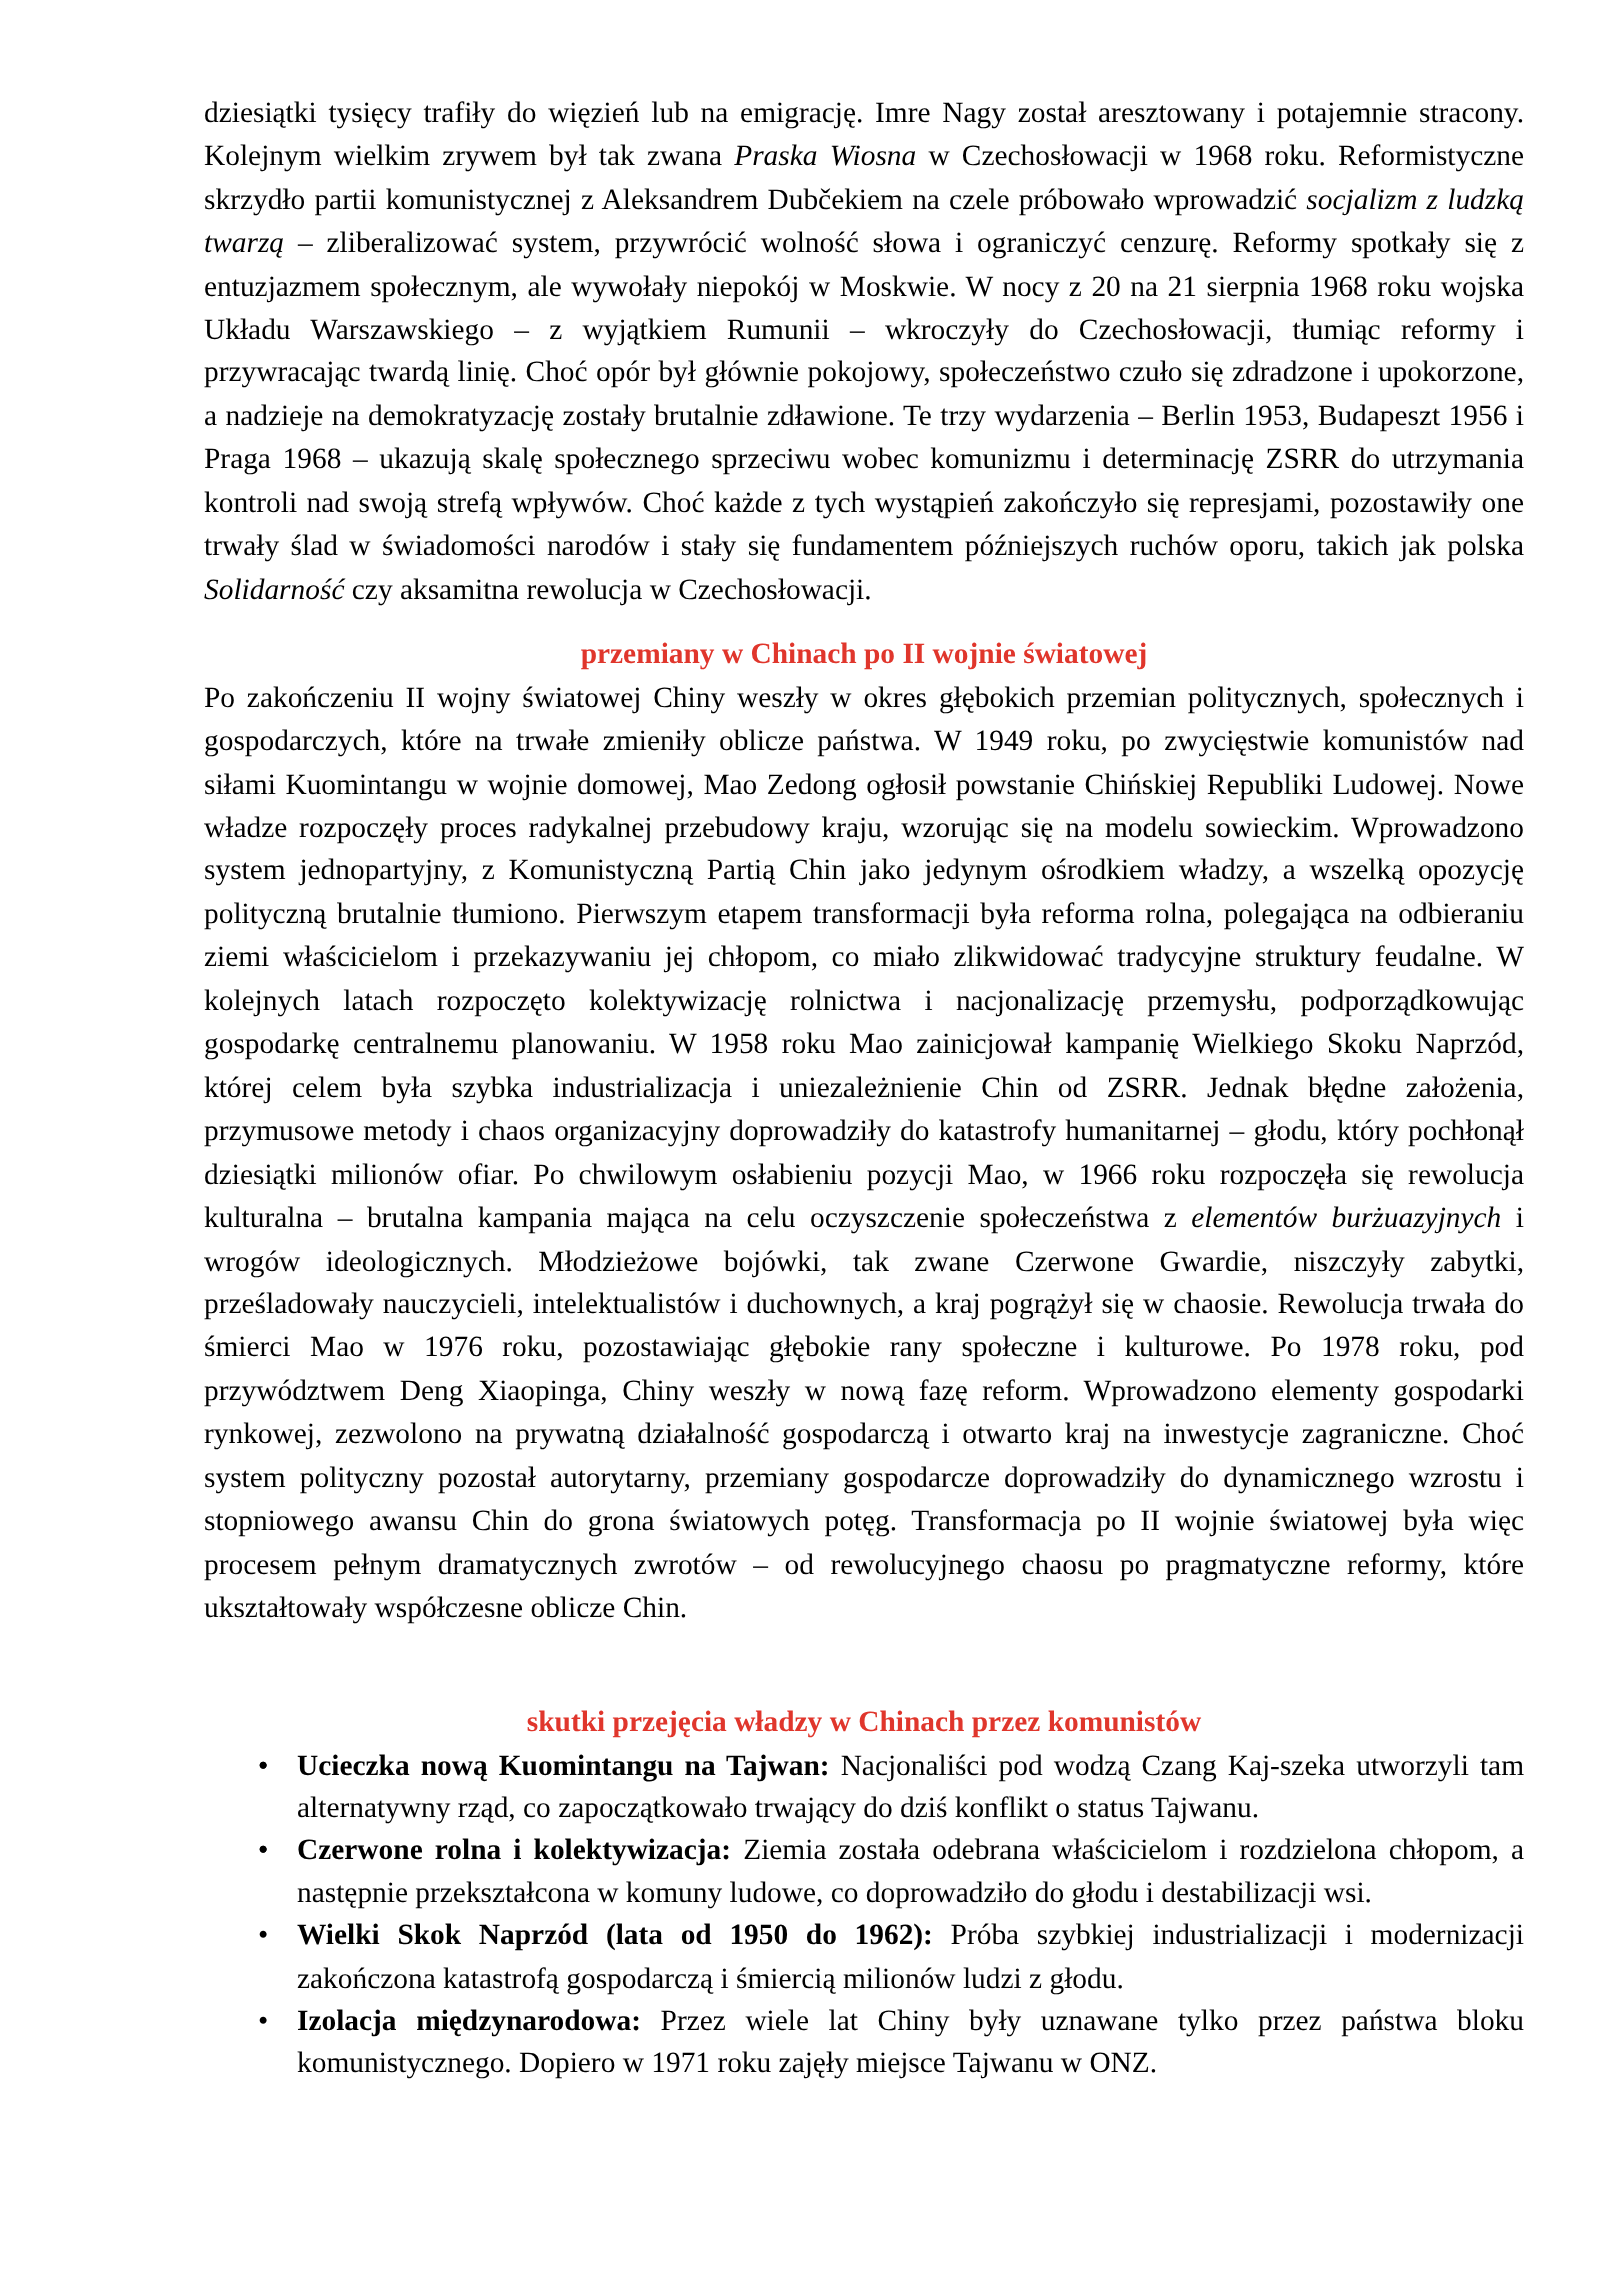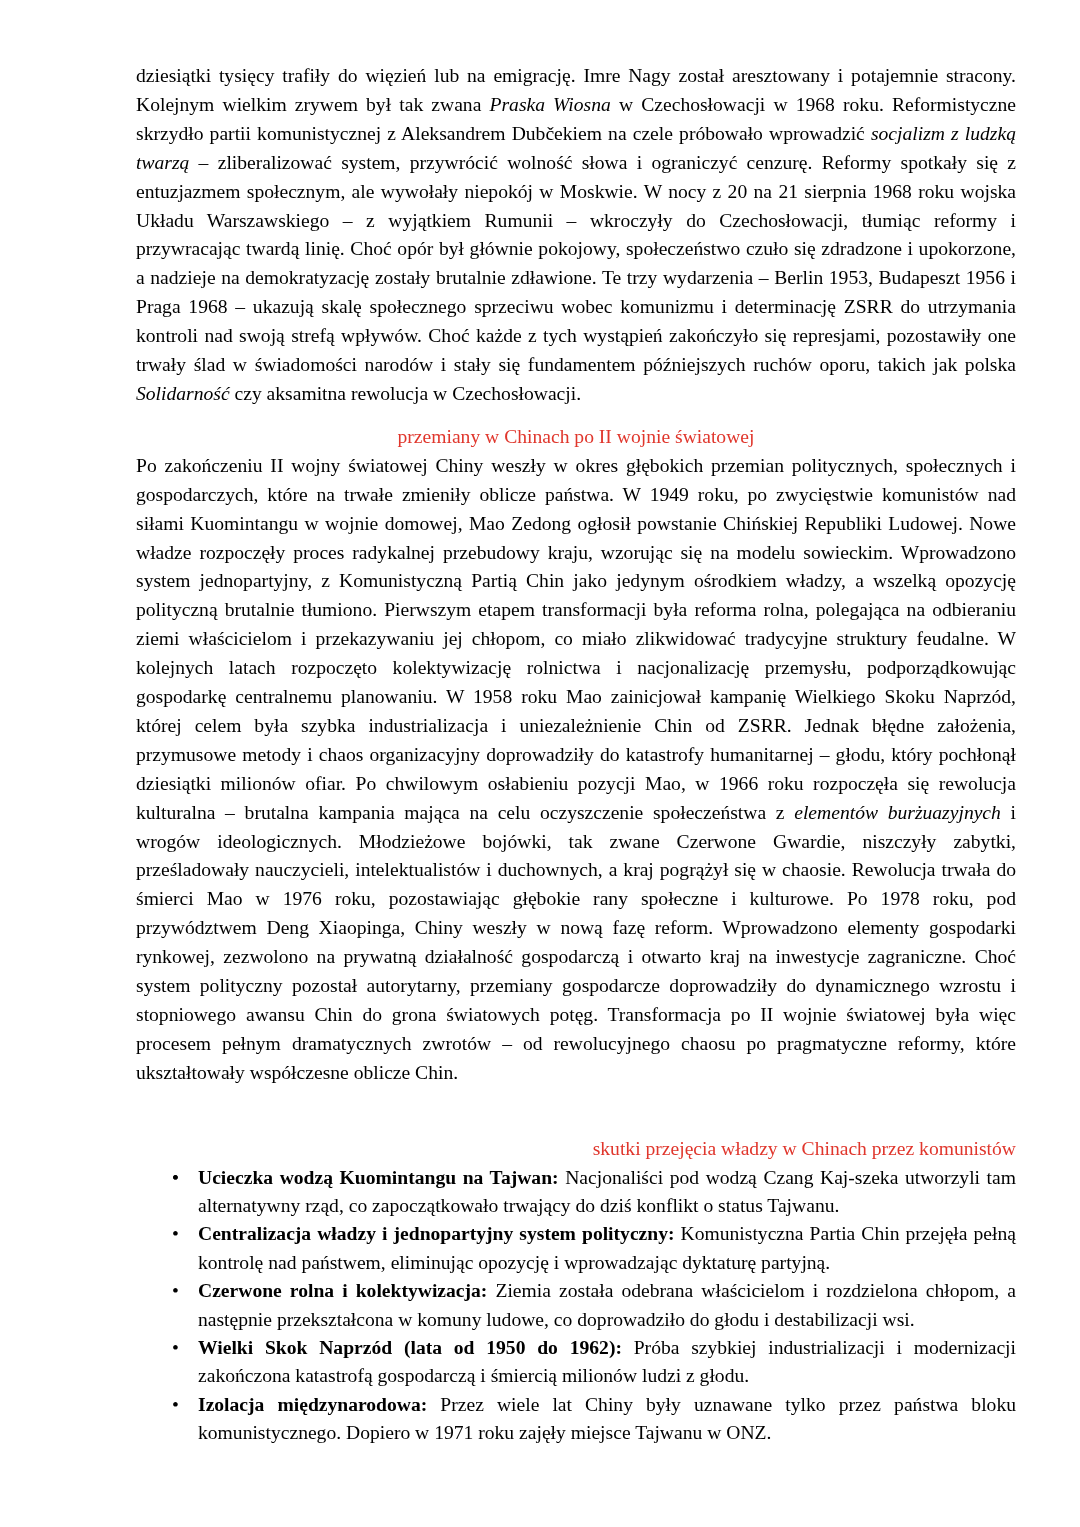--- a/index.html
+++ b/index.html
@@ -28,32 +28,31 @@
   .para {
     font-size: 19.6px;
     line-height: 28.9px;
     text-align: justify;
     text-justify: inter-word;
     margin: 0;
     hyphens: none;
   }
   .heading {
     text-align: center;
-    font-weight: normal;
+    font-weight: bold;
     font-size: 19.6px;
     line-height: 28.9px;
     color: #e0362c;
     margin: 0;
   }
   .heading-gap-top {
     margin-top: 14px;
   }
   .heading-gap-top-lg {
     margin-top: 47px;
-    text-align: right;
   }
   .bullet-list {
     list-style: none;
     margin: 0;
     padding: 0;
   }
   .bullet-item {
     position: relative;
     padding-left: 62px;
     font-size: 19.6px;
@@ -85,25 +84,24 @@
   <p class="para">Po zakończeniu II wojny światowej Chiny weszły w okres głębokich przemian politycznych, społecznych i gospodarczych, które na trwałe zmieniły oblicze państwa. W 1949 roku, po zwycięstwie komunistów nad siłami Kuomintangu w wojnie domowej, Mao Zedong ogłosił powstanie Chińskiej Republiki Ludowej. Nowe władze rozpoczęły proces radykalnej przebudowy kraju, wzorując się na modelu sowieckim. Wprowadzono system jednopartyjny, z Komunistyczną Partią Chin jako jedynym ośrodkiem władzy, a wszelką opozycję polityczną brutalnie tłumiono. Pierwszym etapem transformacji była reforma rolna, polegająca na odbieraniu ziemi właścicielom i przekazywaniu jej chłopom, co miało zlikwidować tradycyjne struktury feudalne. W kolejnych latach rozpoczęto kolektywizację rolnictwa i nacjonalizację przemysłu, podporządkowując gospodarkę centralnemu planowaniu. W 1958 roku Mao zainicjował kampanię Wielkiego Skoku Naprzód, której celem była szybka industrializacja i uniezależnienie Chin od ZSRR. Jednak błędne założenia, przymusowe metody i chaos organizacyjny doprowadziły do katastrofy humanitarnej – głodu, który pochłonął dziesiątki milionów ofiar. Po chwilowym osłabieniu pozycji Mao, w 1966 roku rozpoczęła się rewolucja kulturalna – brutalna kampania mająca na celu oczyszczenie społeczeństwa z <span class="i">elementów burżuazyjnych</span> i wrogów ideologicznych. Młodzieżowe bojówki, tak zwane Czerwone Gwardie, niszczyły zabytki, prześladowały nauczycieli, intelektualistów i duchownych, a kraj pogrążył się w chaosie. Rewolucja trwała do śmierci Mao w 1976 roku, pozostawiając głębokie rany społeczne i kulturowe. Po 1978 roku, pod przywództwem Deng Xiaopinga, Chiny weszły w nową fazę reform. Wprowadzono elementy gospodarki rynkowej, zezwolono na prywatną działalność gospodarczą i otwarto kraj na inwestycje zagraniczne. Choć system polityczny pozostał autorytarny, przemiany gospodarcze doprowadziły do dynamicznego wzrostu i stopniowego awansu Chin do grona światowych potęg. Transformacja po II wojnie światowej była więc procesem pełnym dramatycznych zwrotów – od rewolucyjnego chaosu po pragmatyczne reformy, które ukształtowały współczesne oblicze Chin.</p>
 
   <p class="heading heading-gap-top-lg">skutki przejęcia władzy w Chinach przez komunistów</p>
 
   <ul class="bullet-list">
       <li class="bullet-item">
       <span class="bullet-marker">•</span>
     </li>
       <li class="bullet-item">
       <span class="bullet-marker">•</span>
-      <span class="txt"><span class="b">Ucieczka wodzą Kuomintangu na Tajwan:</span> Nacjonaliści pod wodzą Czang Kaj-szeka utworzyli tam alternatywny rząd, co zapoczątkowało trwający do dziś konflikt o status Tajwanu.</span>
+      <span class="txt"><span class="b">Ucieczka nową Kuomintangu na Tajwan:</span> Nacjonaliści pod wodzą Czang Kaj-szeka utworzyli tam alternatywny rząd, co zapoczątkowało trwający do dziś konflikt o status Tajwanu.</span>
     </li>
       <li class="bullet-item">
       <span class="bullet-marker">•</span>
-      <span class="txt"><span class="b">Centralizacja władzy i jednopartyjny system polityczny:</span> Komunistyczna Partia Chin przejęła pełną kontrolę nad państwem, eliminując opozycję i wprowadzając dyktaturę partyjną.</span>
     </li>
       <li class="bullet-item">
       <span class="bullet-marker">•</span>
       <span class="txt"><span class="b">Czerwone rolna i kolektywizacja:</span> Ziemia została odebrana właścicielom i rozdzielona chłopom, a następnie przekształcona w komuny ludowe, co doprowadziło do głodu i destabilizacji wsi.</span>
     </li>
       <li class="bullet-item">
       <span class="bullet-marker">•</span>
       <span class="txt"><span class="b">Wielki Skok Naprzód (lata od 1950 do 1962):</span> Próba szybkiej industrializacji i modernizacji zakończona katastrofą gospodarczą i śmiercią milionów ludzi z głodu.</span>
     </li>
       <li class="bullet-item">

